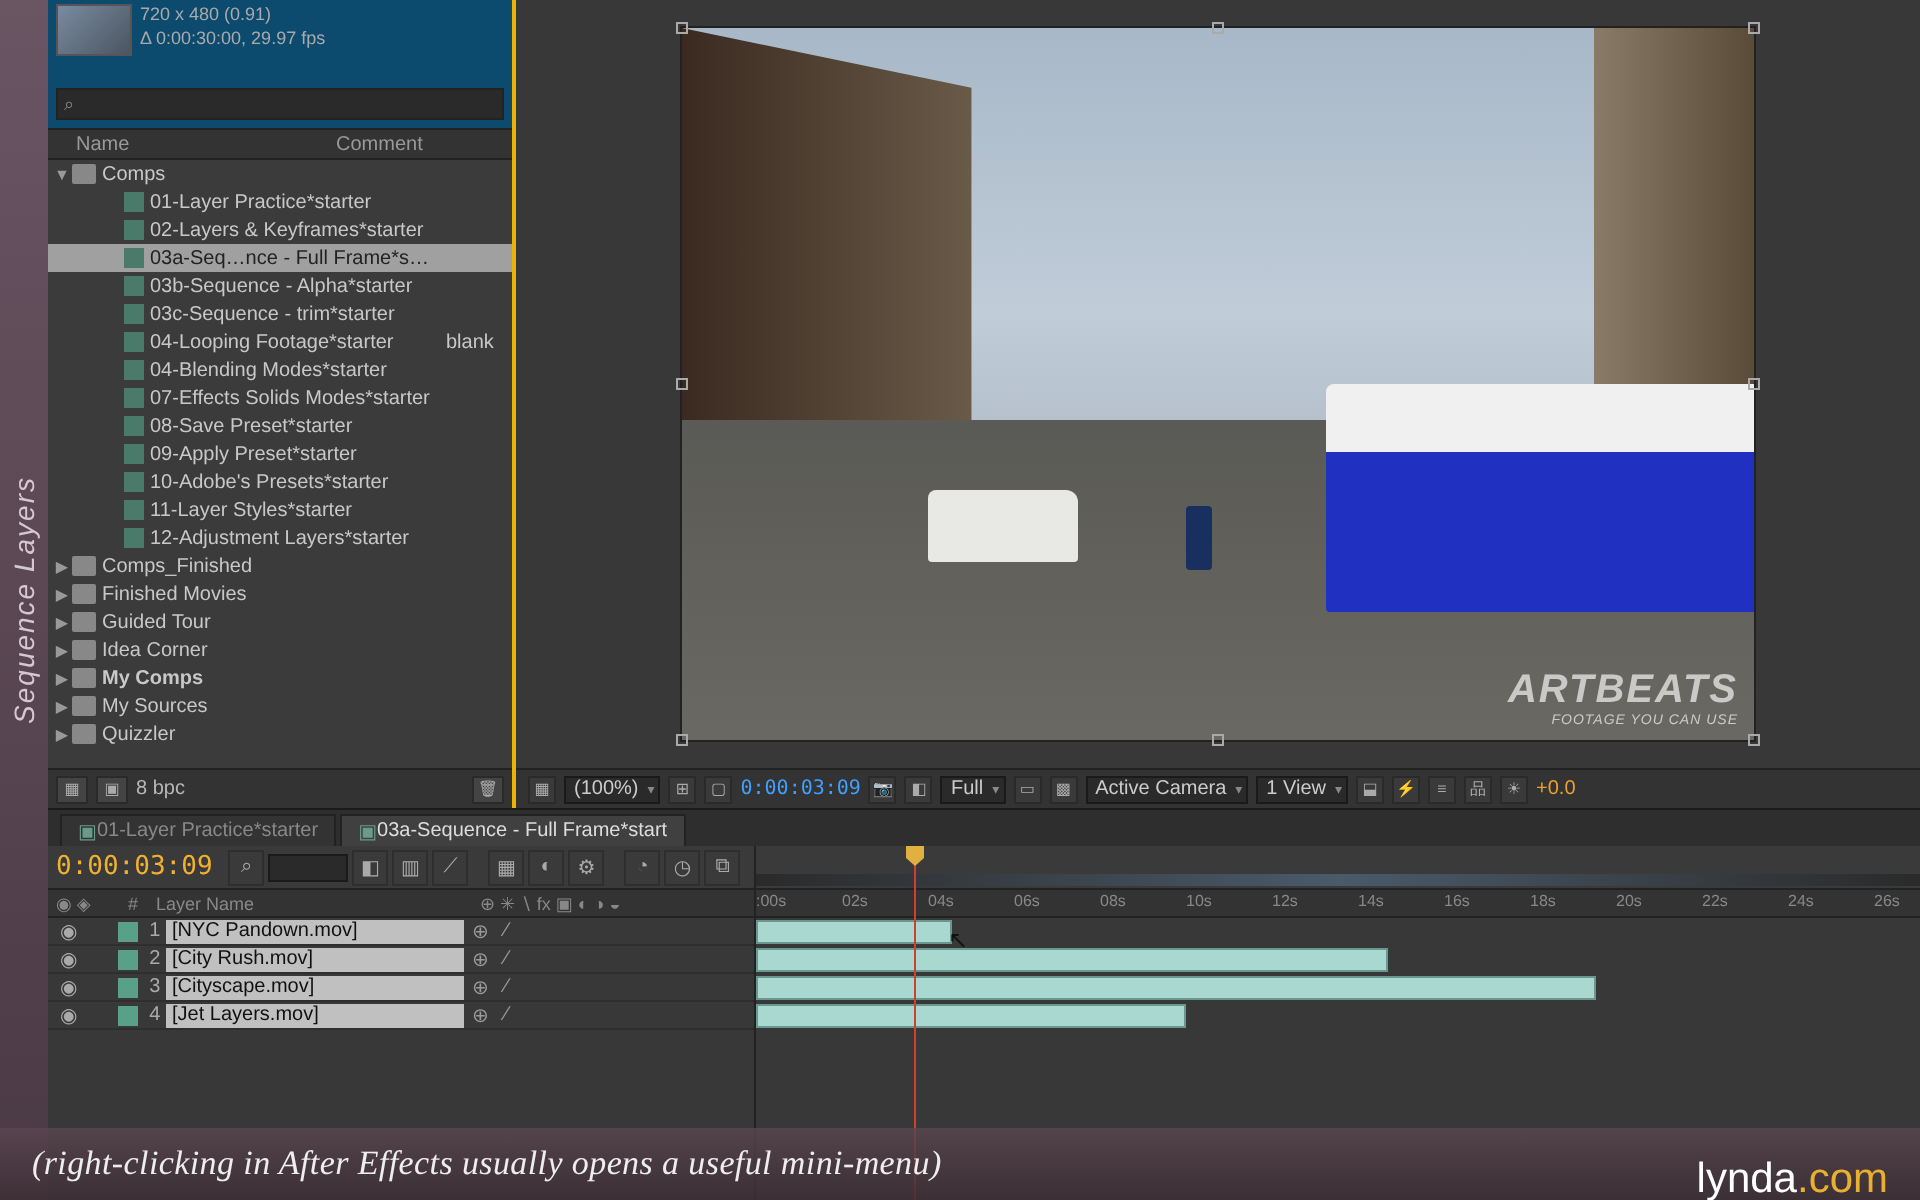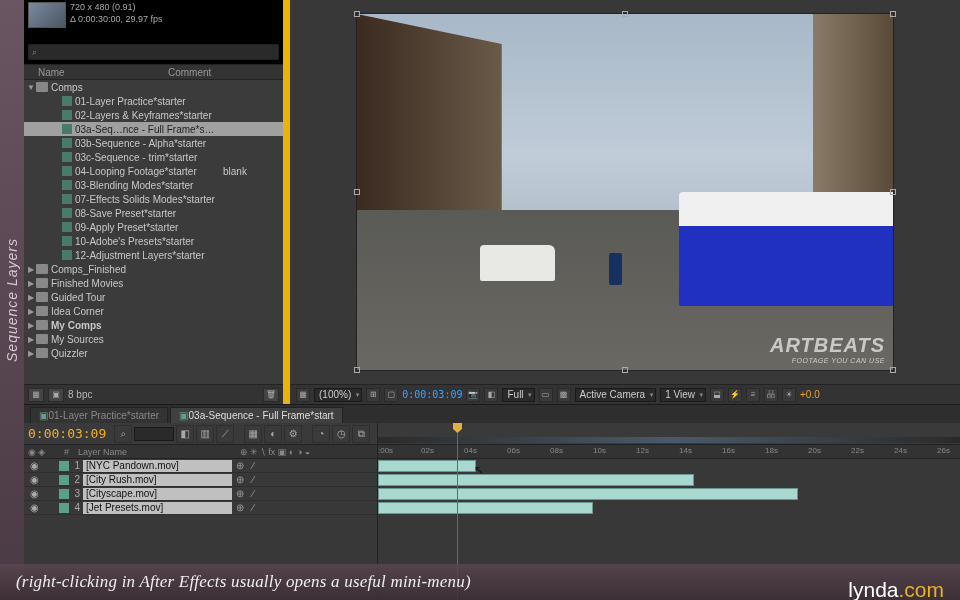--- a/index.html
+++ b/index.html
@@ -2,21 +2,21 @@
 <html><head>
 <meta charset="utf-8">
 <style>
 * { margin:0; padding:0; box-sizing:border-box; font-family:Tahoma,Arial,sans-serif; }
 body { width:960px; height:600px; background:#3a3a3a; color:#b8b8b8; font-size:10px; position:relative; overflow:hidden; }
 .root { display:flex; width:100%; height:100%; }
 .side-label { width:24px; background:linear-gradient(180deg,#6a5563,#4a3a44); display:flex; align-items:center; justify-content:center; }
 .side-label span { writing-mode:vertical-rl; transform:rotate(180deg); font-size:14px; color:#d6c8d2; font-style:italic; letter-spacing:1px; }
 .main-col { flex:1; display:flex; flex-direction:column; background:#2a2a2a; }
 .upper-row { flex:1; display:flex; min-height:0; }
-.project-panel { width:266px; background:#000000; border-right:7px solid #eab308; display:flex; flex-direction:column; }
+.project-panel { width:234px; background:#0c4a6e; border-right:2px solid #eab308; display:flex; flex-direction:column; }
 .proj-info { height:40px; padding:2px 4px; font-size:9px; color:#aaa; display:flex; gap:4px; }
 .proj-thumb { width:38px; height:26px; background:linear-gradient(135deg,#7a8aa0,#4a5560); border:1px solid #555; }
 .proj-meta div { line-height:1.3; }
 .proj-search { padding:4px; }
 .proj-search-box { display:flex; align-items:center; background:#2a2a2a; border:1px solid #222; height:16px; padding:0 3px; }
 .proj-search-box span { font-size:9px; color:#888; }
 .proj-head { display:flex; background:#333; border-top:1px solid #222; border-bottom:1px solid #222; height:16px; align-items:center; padding:0 4px; font-size:10px; color:#999; }
 .proj-head .col-name { width:130px; }
 .proj-tree { flex:1; overflow:auto; background:#3b3b3b; }
 .tree-row { display:flex; align-items:center; height:14px; padding:0 2px; color:#c8c8c8; font-size:10px; cursor:default; }
@@ -141,41 +141,46 @@
             </div>
             <div class="tree-row ind2">
               <span class="arrow"></span>
               <span class="comp-ic"></span>
               <span class="label" style="width: 140px;">04-Looping Footage*starter</span>
               <span style="margin-left: 8px;">blank</span>
             </div>
             <div class="tree-row ind2">
               <span class="arrow"></span>
               <span class="comp-ic"></span>
-              <span class="label" style="width: 140px;">03-Blending Modes*starter</span>
+              <span class="label" style="width: 140px;">04-Blending Modes*starter</span>
             </div>
             <div class="tree-row ind2">
               <span class="arrow"></span>
               <span class="comp-ic"></span>
               <span class="label" style="width: 140px;">07-Effects Solids Modes*starter</span>
             </div>
             <div class="tree-row ind2">
               <span class="arrow"></span>
               <span class="comp-ic"></span>
               <span class="label" style="width: 140px;">08-Save Preset*starter</span>
             </div>
             <div class="tree-row ind2">
               <span class="arrow"></span>
               <span class="comp-ic"></span>
               <span class="label" style="width: 140px;">09-Apply Preset*starter</span>
             </div>
             <div class="tree-row ind2">
               <span class="arrow"></span>
               <span class="comp-ic"></span>
               <span class="label" style="width: 140px;">10-Adobe's Presets*starter</span>
+            </div>
+            <div class="tree-row ind2">
+              <span class="arrow"></span>
+              <span class="comp-ic"></span>
+              <span class="label" style="width: 140px;">11-Layer Styles*starter</span>
             </div>
             <div class="tree-row ind2">
               <span class="arrow"></span>
               <span class="comp-ic"></span>
               <span class="label" style="width: 140px;">12-Adjustment Layers*starter</span>
             </div>
             <div class="tree-row ind0">
               <span class="arrow">▶</span>
               <span class="folder-ic"></span>
               <span class="label" style="width: 150px;">Comps_Finished</span>
@@ -347,21 +352,21 @@
                   <span>⊕</span>
                   <span>∕</span>
                 </span>
               </div>
               <div class="layer-row">
                 <span class="eye">
                   <span>◉</span>
                 </span>
                 <span class="swatch"></span>
                 <span class="num">4</span>
-                <span class="name-cell">[Jet Presets.mov]</span>
+                <span class="name-cell">[Jet Layers.mov]</span>
                 <span class="sw-cell">
                   <span>⊕</span>
                   <span>∕</span>
                 </span>
               </div>
             </div>
         </div>
         <div class="tl-right">
           <div style="height:22px;background:#3a3a3a;border-bottom:1px solid #222;position:relative">
             <div style="position:absolute;left:0;top:14px;height:6px;width:100%;background:linear-gradient(90deg,#2a2a2a,#4a5a6a,#2a2a2a)"></div>

